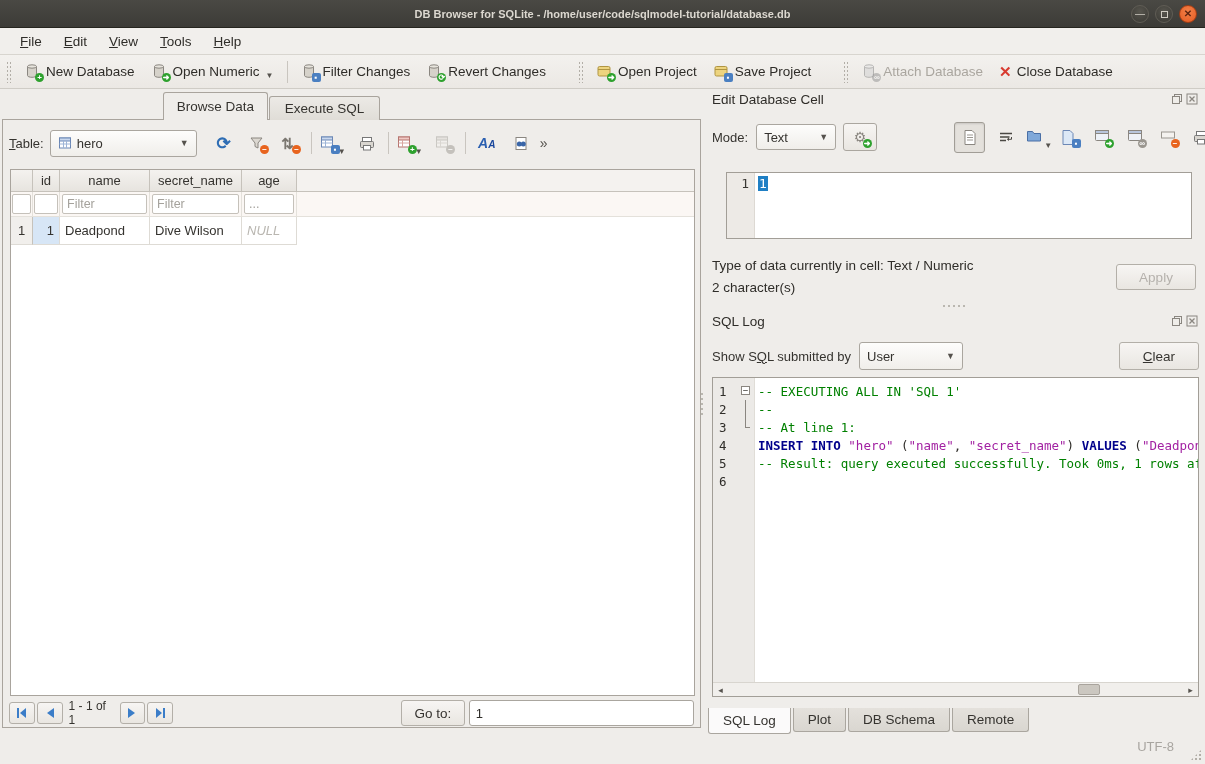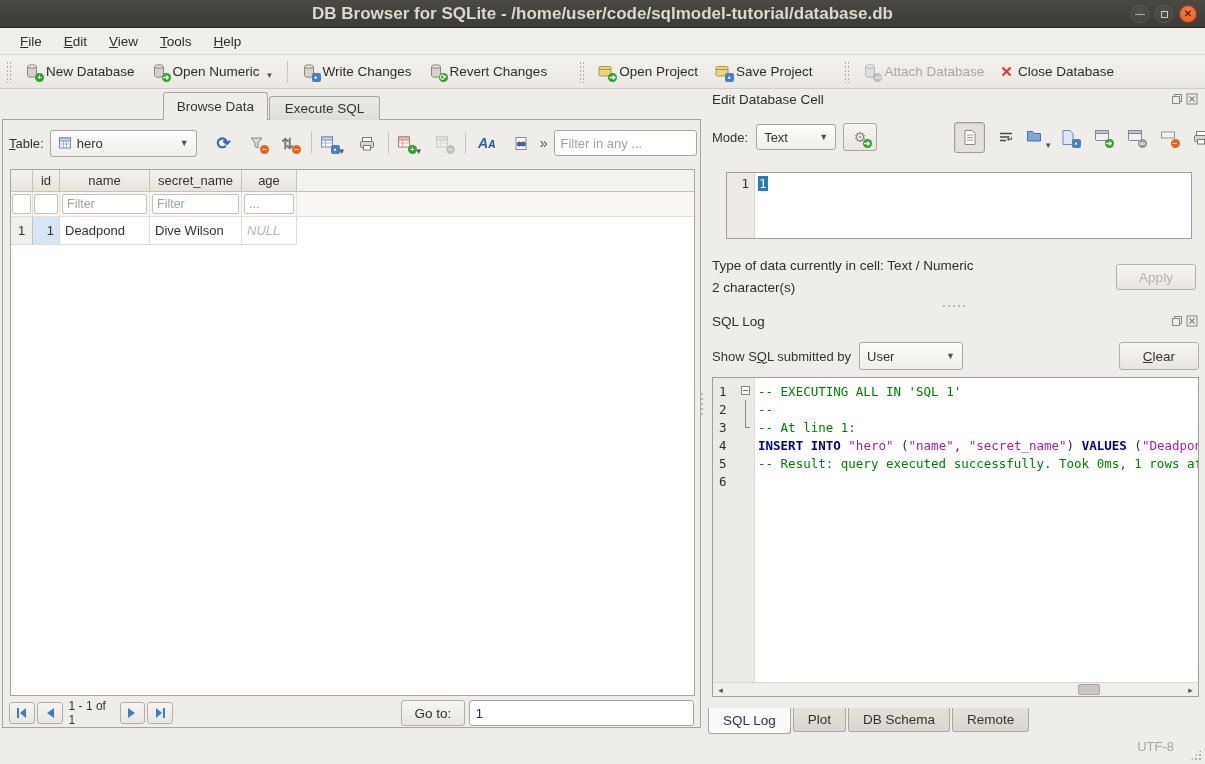--- a/index.html
+++ b/index.html
@@ -5,21 +5,21 @@
   * { margin:0; padding:0; box-sizing:border-box; }
   html,body { width:1205px; height:764px; overflow:hidden; background:#efedea;
     font-family:"Liberation Sans",sans-serif; font-size:13px; color:#35332f; }
   .window { position:relative; width:1205px; height:764px; background:#efedea; }
 
   
   .titlebar { position:absolute; left:0; top:0; width:1205px; height:28px;
     background:linear-gradient(#4a4944,#3c3b37); border-bottom:1px solid #26251f;
     display:flex; align-items:center; }
   .titlebar .title { position:absolute; left:0; right:0; text-align:center;
-    color:#dcd8d0; font-weight:bold; font-size:17px; }
+    color:#dcd8d0; font-weight:bold; font-size:11px; }
   .winbtns { position:absolute; right:8px; top:5px; display:flex; gap:6px; }
   .wbtn { width:18px; height:18px; border-radius:50%; display:flex; align-items:center;
     justify-content:center; font-size:10px; line-height:1; }
   .wbtn.dark { background:radial-gradient(circle at 50% 35%,#57554e,#3a3934); border:1px solid #605d55; color:#cfcbc2; }
   .wbtn.close { background:radial-gradient(circle at 50% 35%,#f28048,#e55b22); border:1px solid #a33d14; color:#5e2410; font-weight:bold; }
 
   
   .menubar { position:absolute; left:0; top:28px; width:1205px; height:27px;
     background:#f1efec; border-bottom:1px solid #d8d5cf; display:flex; align-items:center; padding-left:10px; gap:2px; }
   .menu-item { padding:3px 10px; font-size:13.5px; color:#2f2d29; }
@@ -210,21 +210,21 @@
     </div>
     <div class="tsep"></div>
     <div class="tbtn">
       <span class="iconwrap">
         <svg width="16" height="16" viewBox="0 0 16 16">
             <path d="M3.5 3.5v9c0 1 2 1.8 4.5 1.8s4.5-.8 4.5-1.8v-9" fill="#d6d2ca" stroke="#8a8680"></path>
             <ellipse cx="8" cy="3.5" rx="4.5" ry="1.7" fill="#e7e4dd" stroke="#8a8680"></ellipse>
           </svg>
         <span class="badge blue">▪</span>
         </span>
-      <span>Write Changes</span>
+      <span>Filter Changes</span>
     </div>
     <div class="tbtn">
       <span class="iconwrap">
         <svg width="16" height="16" viewBox="0 0 16 16">
             <path d="M3.5 3.5v9c0 1 2 1.8 4.5 1.8s4.5-.8 4.5-1.8v-9" fill="#d6d2ca" stroke="#8a8680"></path>
             <ellipse cx="8" cy="3.5" rx="4.5" ry="1.7" fill="#e7e4dd" stroke="#8a8680"></ellipse>
           </svg>
         <span class="badge green">⟳</span>
         </span>
       <span>Revert Changes</span>
@@ -355,21 +355,20 @@
         <div class="mini-btn" style="margin-left:8px;">
           <span>
             <svg width="15" height="15">
                 <rect x="3" y="1.5" width="10" height="12" fill="#fff" stroke="#8a8680"></rect>
                 <circle cx="6.3" cy="8" r="2.5" fill="#3a66a8"></circle>
                 <circle cx="10.3" cy="8" r="2.5" fill="#3a66a8"></circle>
               </svg>
             </span>
           </div>
         <span class="chev">»</span>
-        <input type="text" style="width: 143px;" placeholder="Filter in any ...">
       </div>
 
       <div class="grid">
         <div class="grid-row">
           <div class="hcell c-rn"></div>
           <div class="hcell c-id">
               <span>id</span>
             </div>
           <div class="hcell c-name">
               <span>name</span>

